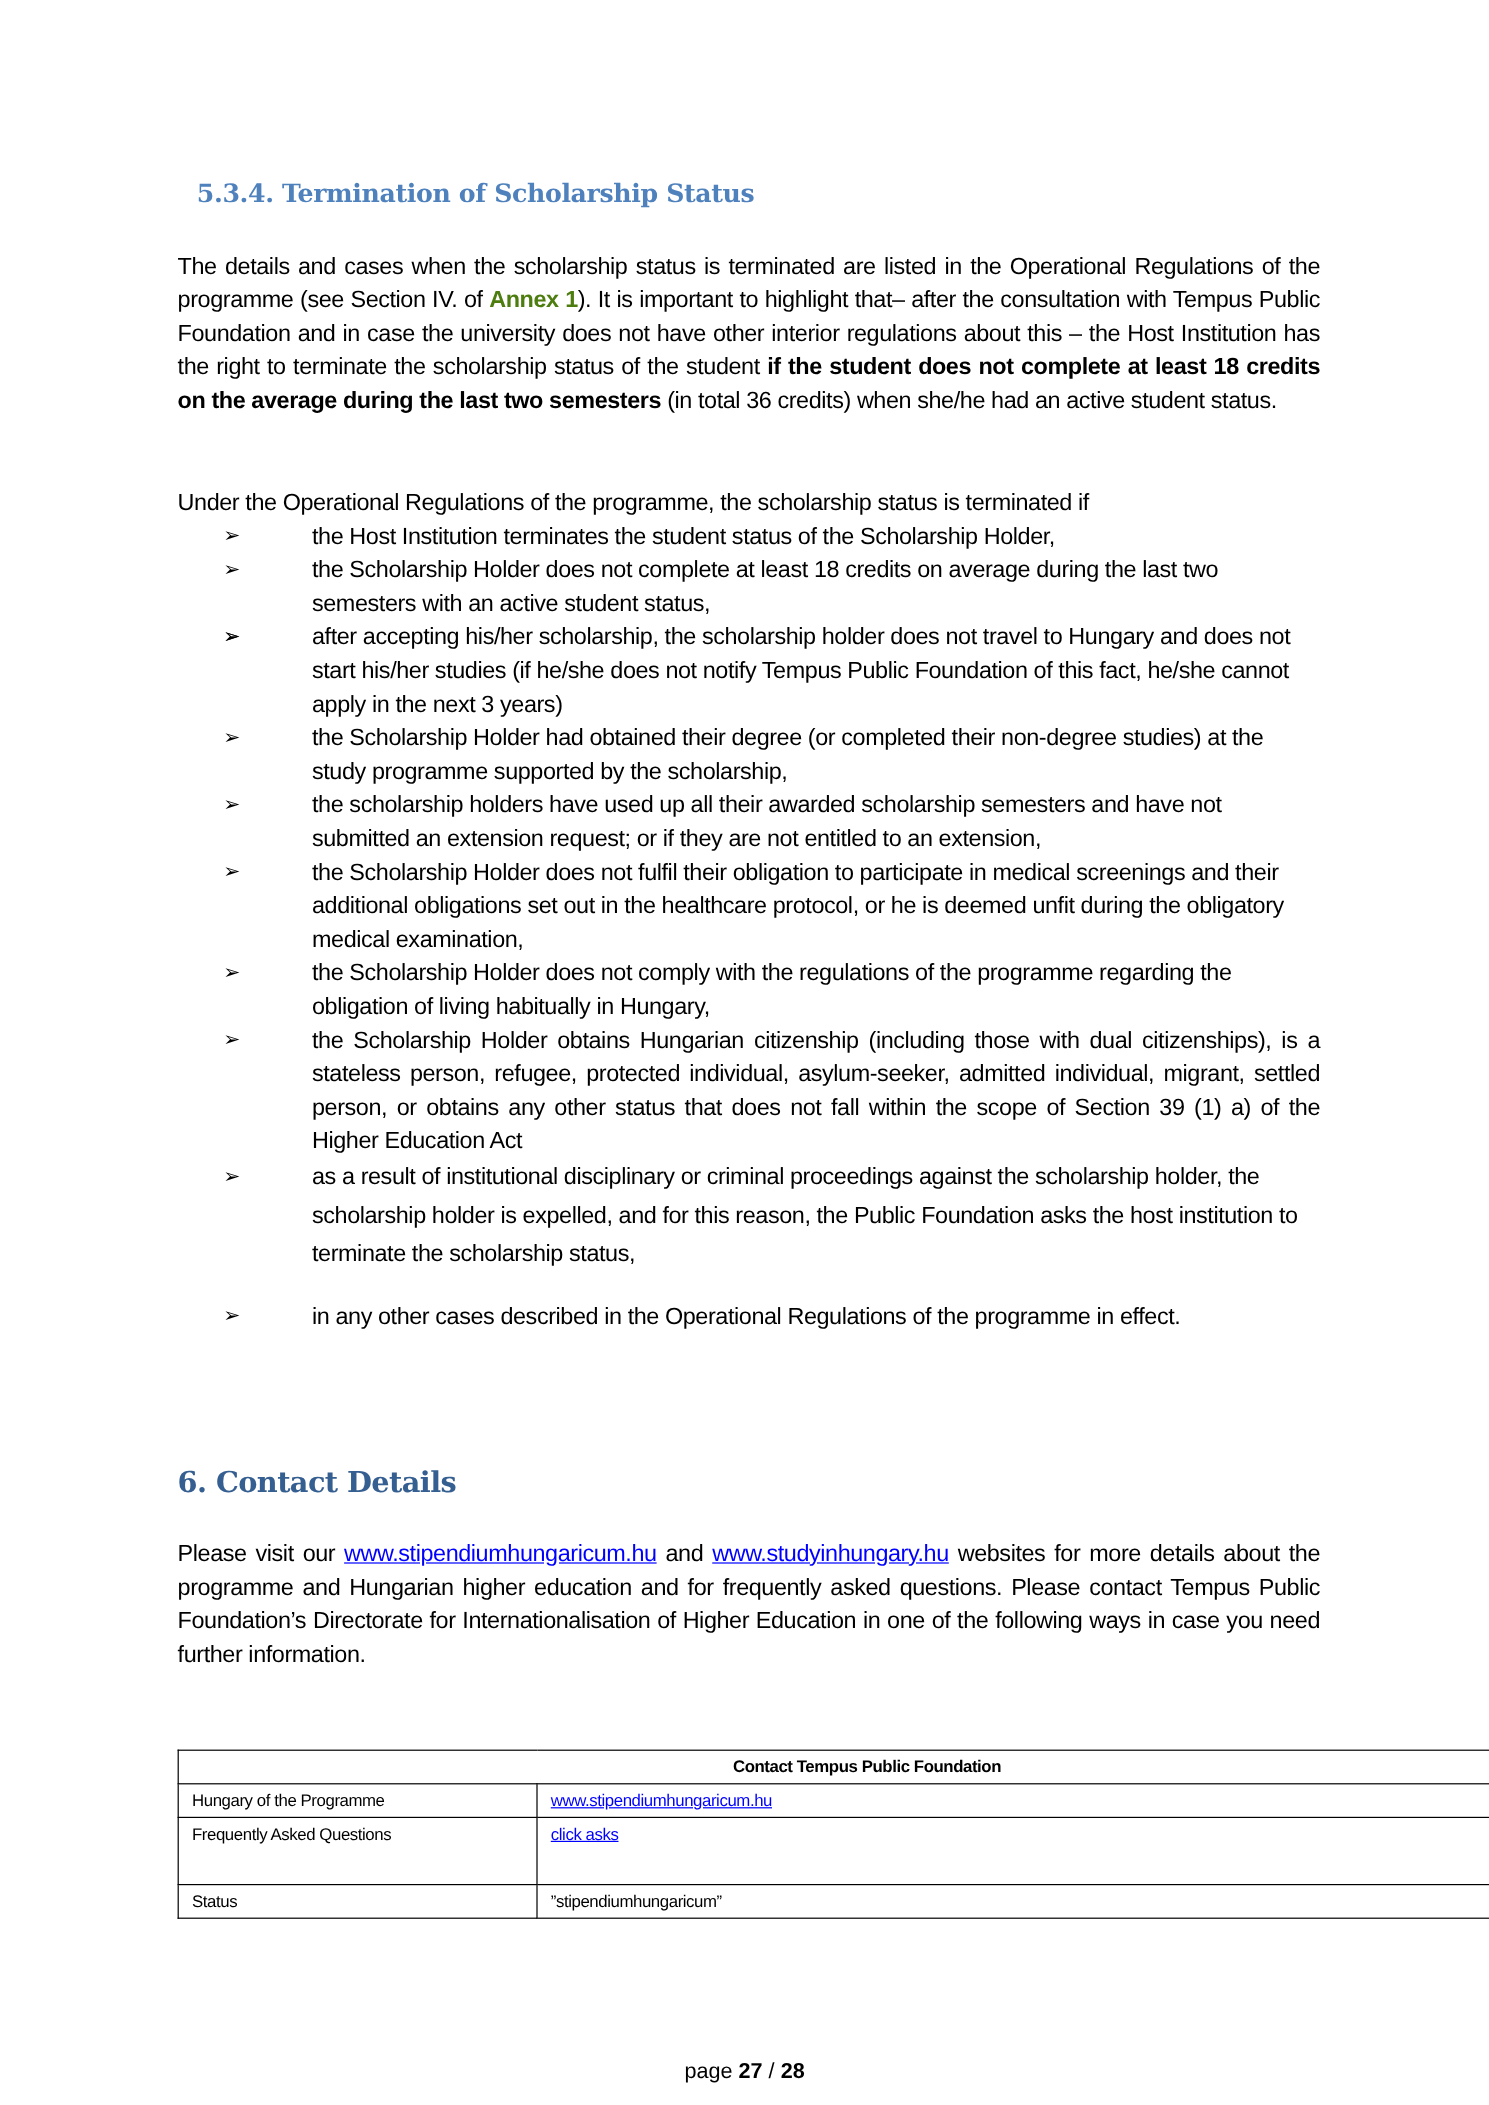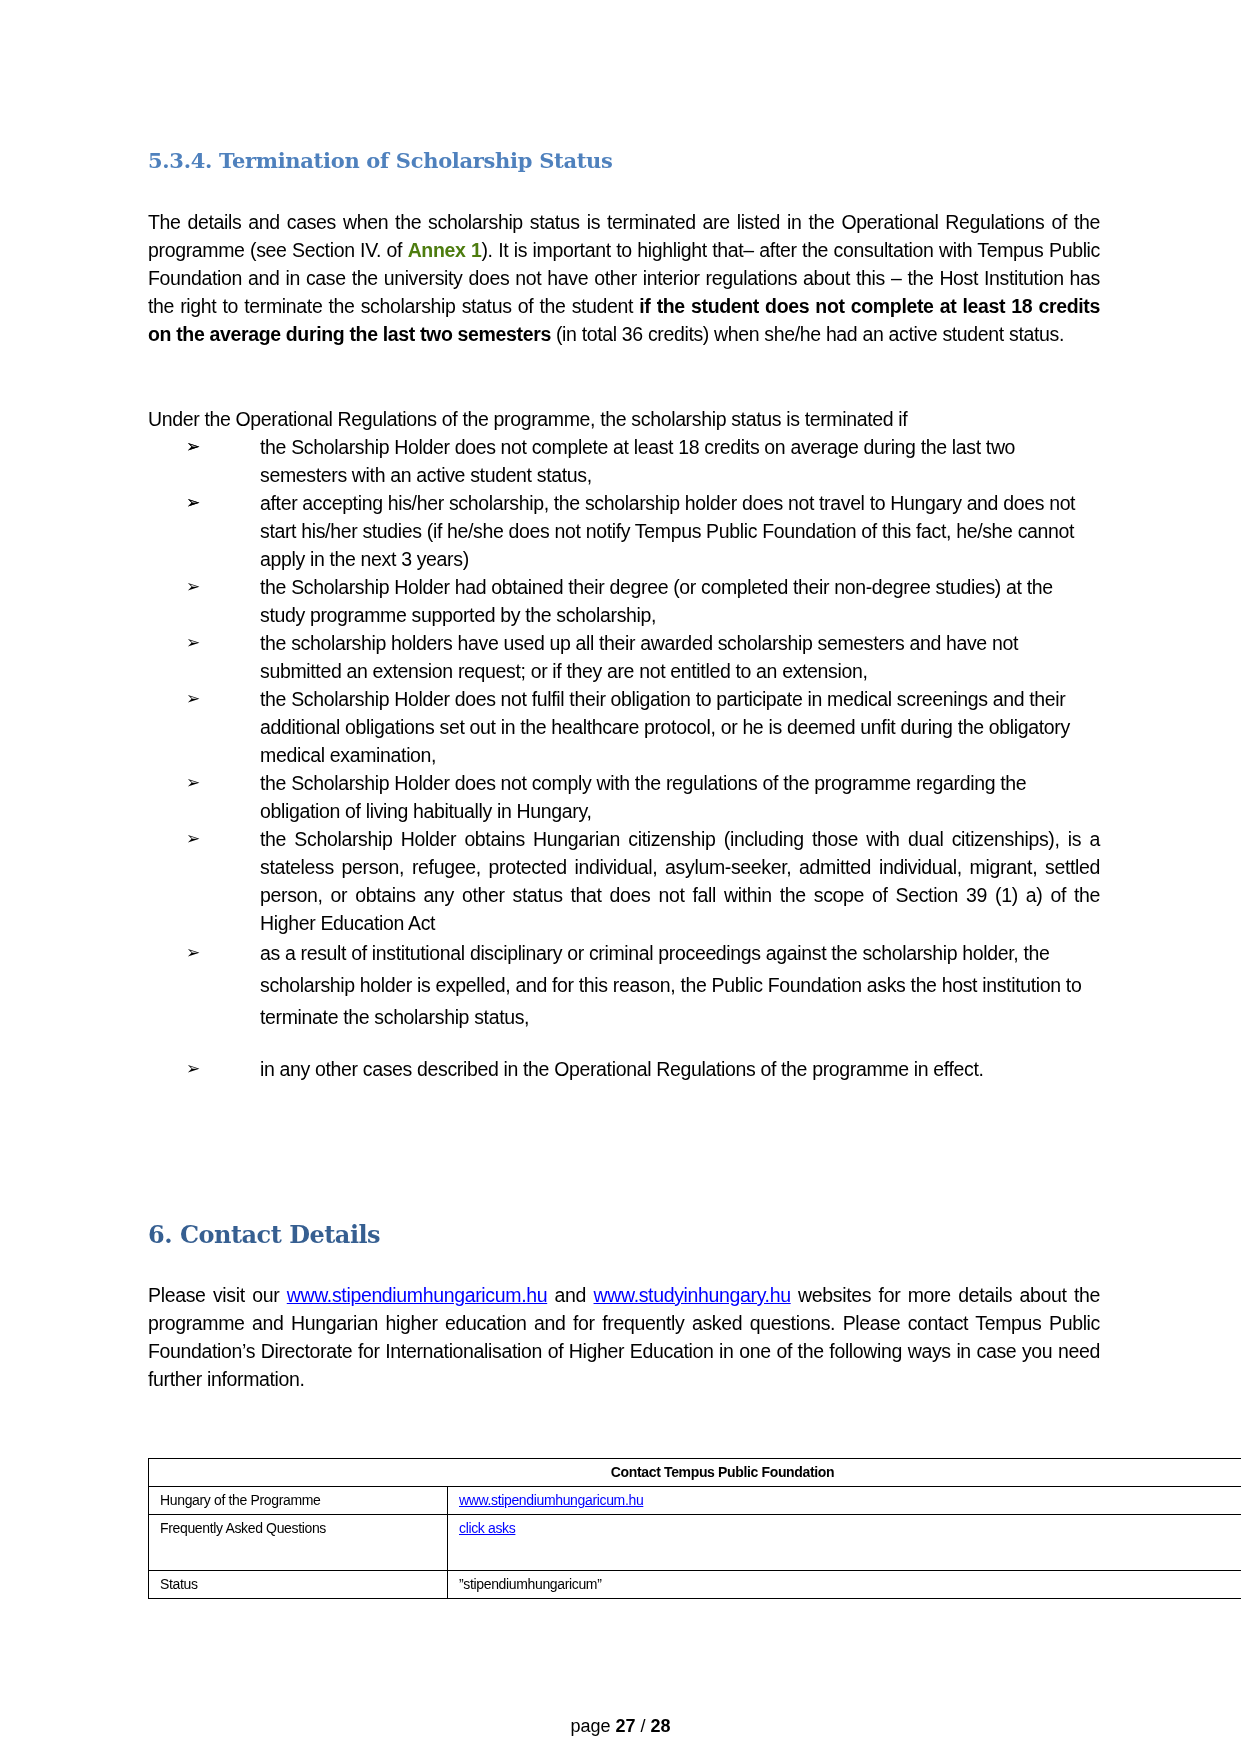--- a/index.html
+++ b/index.html
@@ -1,19 +1,19 @@
 <!DOCTYPE html>
 <html><head>
 <meta charset="utf-8">
 <style>
   html, body { margin: 0; padding: 0; background: #ffffff; }
   body { width: 1241px; height: 1754px; position: relative; overflow: hidden;
          font-family: "Liberation Sans", sans-serif; color: #000; }
   .page { position: absolute; left: 0; top: 0; width: 1241px; height: 1754px; }
-  .h3 { position: absolute; left: 148px; top: 148px; font-family: "DejaVu Serif", serif;
+  .h3 { position: absolute; left: 164px; top: 148px; font-family: "DejaVu Serif", serif;
         font-weight: bold; font-size: 21px; color: #4f81bd; letter-spacing: -0.3px; }
   .h1 { position: absolute; left: 148px; top: 1220px; font-family: "DejaVu Serif", serif;
         font-weight: bold; font-size: 24px; color: #365f91; letter-spacing: -0.5px; }
   .body-text { font-size: 19.5px; line-height: 28px; letter-spacing: -0.35px; }
   .para { position: absolute; left: 148px; width: 952px; text-align: justify; }
   .p1 { top: 208px; }
   .p2 { top: 405px; }
   .list { position: absolute; left: 148px; top: 433px; width: 952px; margin: 0; padding: 0; list-style: none; }
   .list li { position: relative; padding-left: 112px; }
   .list li .bullet { position: absolute; left: 38px; top: 0; font-size: 17px; }
@@ -37,21 +37,21 @@
 
 <div class="page">
 
   <div class="h3">5.3.4. Termination of Scholarship Status</div>
 
   <div class="para p1 body-text"><span>The details and cases when the scholarship status is terminated are listed in the Operational Regulations of the programme (see Section IV. of </span><a class="annex">Annex 1</a><span>). It is important to highlight that– after the consultation with Tempus Public Foundation and in case the university does not have other interior regulations about this – the Host Institution has the right to terminate the scholarship status of the student </span><b>if the student does not complete at least 18 credits on the average during the last two semesters</b><span> (in total 36 credits) when she/he had an active student status.</span></div>
 
   <div class="para p2 body-text">Under the Operational Regulations of the programme, the scholarship status is terminated if</div>
 
   <ul class="list body-text">
-    <li><span class="bullet">➢</span></li>
+    <li><span class="bullet">➢</span><span>the Host Institution terminates the student status of the Scholarship Holder,</span></li>
     <li><span class="bullet">➢</span><span>the Scholarship Holder does not complete at least 18 credits on average during the last two semesters with an active student status,</span></li>
     <li><span class="bullet">➢</span></li>
     <li><span class="bullet">➢</span><span>after accepting his/her scholarship, the scholarship holder does not travel to Hungary and does not start his/her studies (if he/she does not notify Tempus Public Foundation of this fact, he/she cannot apply in the next 3 years)</span></li>
     <li><span class="bullet">➢</span><span>the Scholarship Holder had obtained their degree (or completed their non-degree studies) at the study programme supported by the scholarship,</span></li>
     <li><span class="bullet">➢</span><span>the scholarship holders have used up all their awarded scholarship semesters and have not submitted an extension request; or if they are not entitled to an extension,</span></li>
     <li><span class="bullet">➢</span><span>the Scholarship Holder does not fulfil their obligation to participate in medical screenings and their additional obligations set out in the healthcare protocol, or he is deemed unfit during the obligatory medical examination,</span></li>
     <li><span class="bullet">➢</span><span>the Scholarship Holder does not comply with the regulations of the programme regarding the obligation of living habitually in Hungary,</span></li>
     <li class="justify"><span class="bullet">➢</span><span>the Scholarship Holder obtains Hungarian citizenship (including those with dual citizenships), is a stateless person, refugee, protected individual, asylum-seeker, admitted individual, migrant, settled person, or obtains any other status that does not fall within the scope of Section 39 (1) a) of the Higher Education Act</span></li>
     <li class="spaced"><span class="bullet">➢</span><span>as a result of institutional disciplinary or criminal proceedings against the scholarship holder, the scholarship holder is expelled, and for this reason, the Public Foundation asks the host institution to terminate the scholarship status,</span></li>
     <li class="gap-top"><span class="bullet">➢</span><span>in any other cases described in the Operational Regulations of the programme in effect.</span></li>

